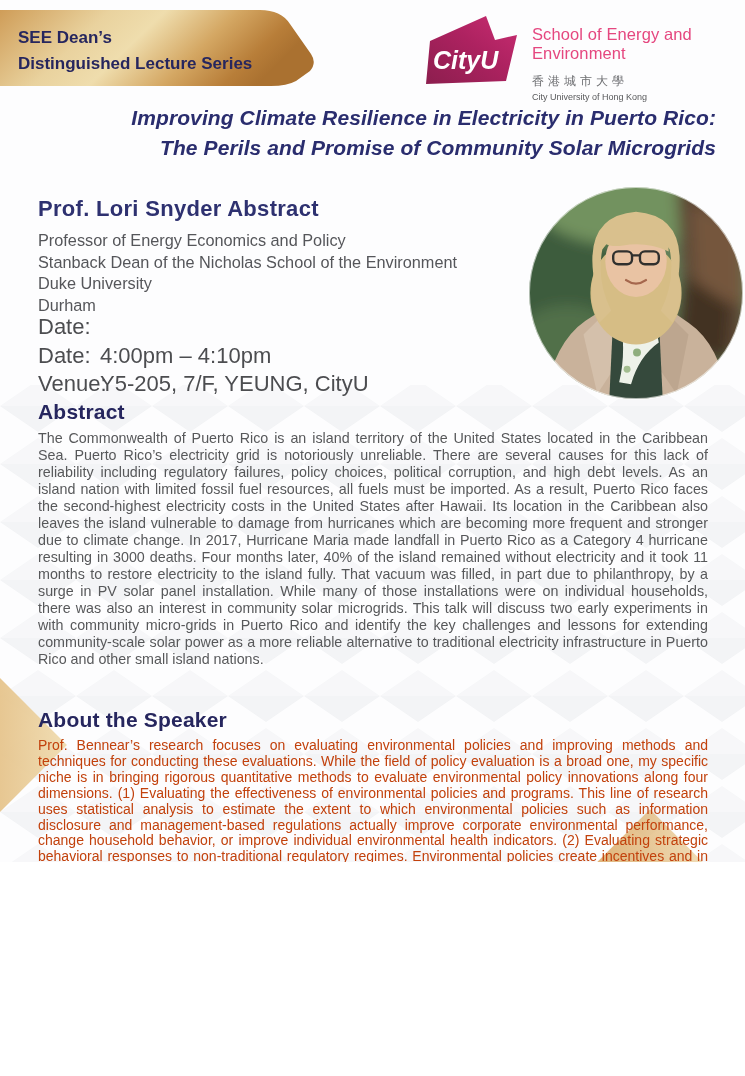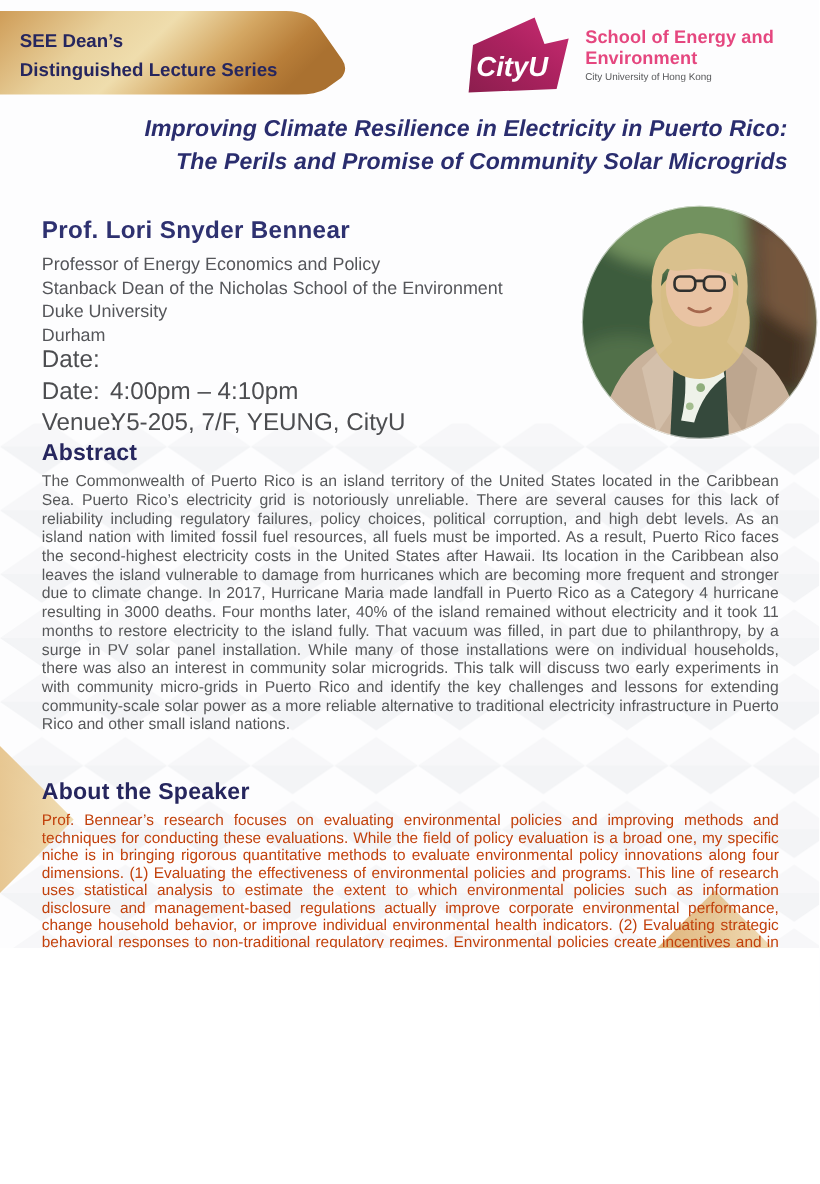--- a/index.html
+++ b/index.html
@@ -16,21 +16,21 @@
   
   .banner{position:absolute;left:0;top:8px;width:322px;height:80px;}
   .banner svg{position:absolute;inset:0;}
   .banner-text{
     position:absolute;left:18px;top:17px;
     font-size:17px;font-weight:bold;color:#26265e;line-height:1.5;
   }
   .logo-block{position:absolute;left:420px;top:14px;width:325px;height:76px;}
   .cityu-mark{position:absolute;left:0;top:0;}
   .logo-text{position:absolute;left:112px;top:11px;}
-  .school-name{font-size:16.5px;color:#e5477f;letter-spacing:0.1px;font-weight:bold;}
+  .school-name{font-size:16.5px;color:#e5477f;letter-spacing:0.1px;}
   .chinese-name{font-size:12px;color:#6d6e71;letter-spacing:4px;margin-top:10px;}
   .english-name{font-size:9px;color:#58595b;margin-top:2px;}
 
   
   .lecture-title{
     position:absolute;left:36px;top:103px;width:680px;
     font-size:21px;font-weight:bold;font-style:italic;
     color:#2a2d6e;line-height:1.45;letter-spacing:0.1px;text-align:right;
   }
 
@@ -134,30 +134,31 @@
             <stop offset="0" stop-color="#8c1e4e"></stop>
             <stop offset="0.55" stop-color="#ad2260"></stop>
             <stop offset="1" stop-color="#c92d72"></stop>
           </linearGradient>
         </defs>
         <polygon points="10,27 66,2 75,26 97,21 86,67 6,70" fill="url(#cityug)"></polygon>
         <text x="13" y="55" font-family="Liberation Sans, sans-serif" font-style="italic" font-weight="bold" font-size="25" fill="#ffffff">CityU</text>
       </svg>
       <div class="logo-text">
         <div class="school-name">School of Energy and Environment</div>
+        <div class="chinese-name">香港城市大學</div>
         <div class="english-name">City University of Hong Kong</div>
       </div>
     </div>
 
     <div class="lecture-title">
       <div>Improving Climate Resilience in Electricity in Puerto Rico:</div>
       <div>The Perils and Promise of Community Solar Microgrids</div>
     </div>
 
-    <div class="speaker-name">Prof. Lori Snyder Bennear</div>
+    <div class="speaker-name">Prof. Lori Snyder Abstract</div>
     <div class="speaker-roles">
       <div>Professor of Energy Economics and Policy</div>
       <div>Stanback Dean of the Nicholas School of the Environment</div>
       <div>Duke University</div>
       <div>Durham</div>
     </div>
 
     <div class="event-details">
       <div class="event-row">
         <span>Date:</span>

